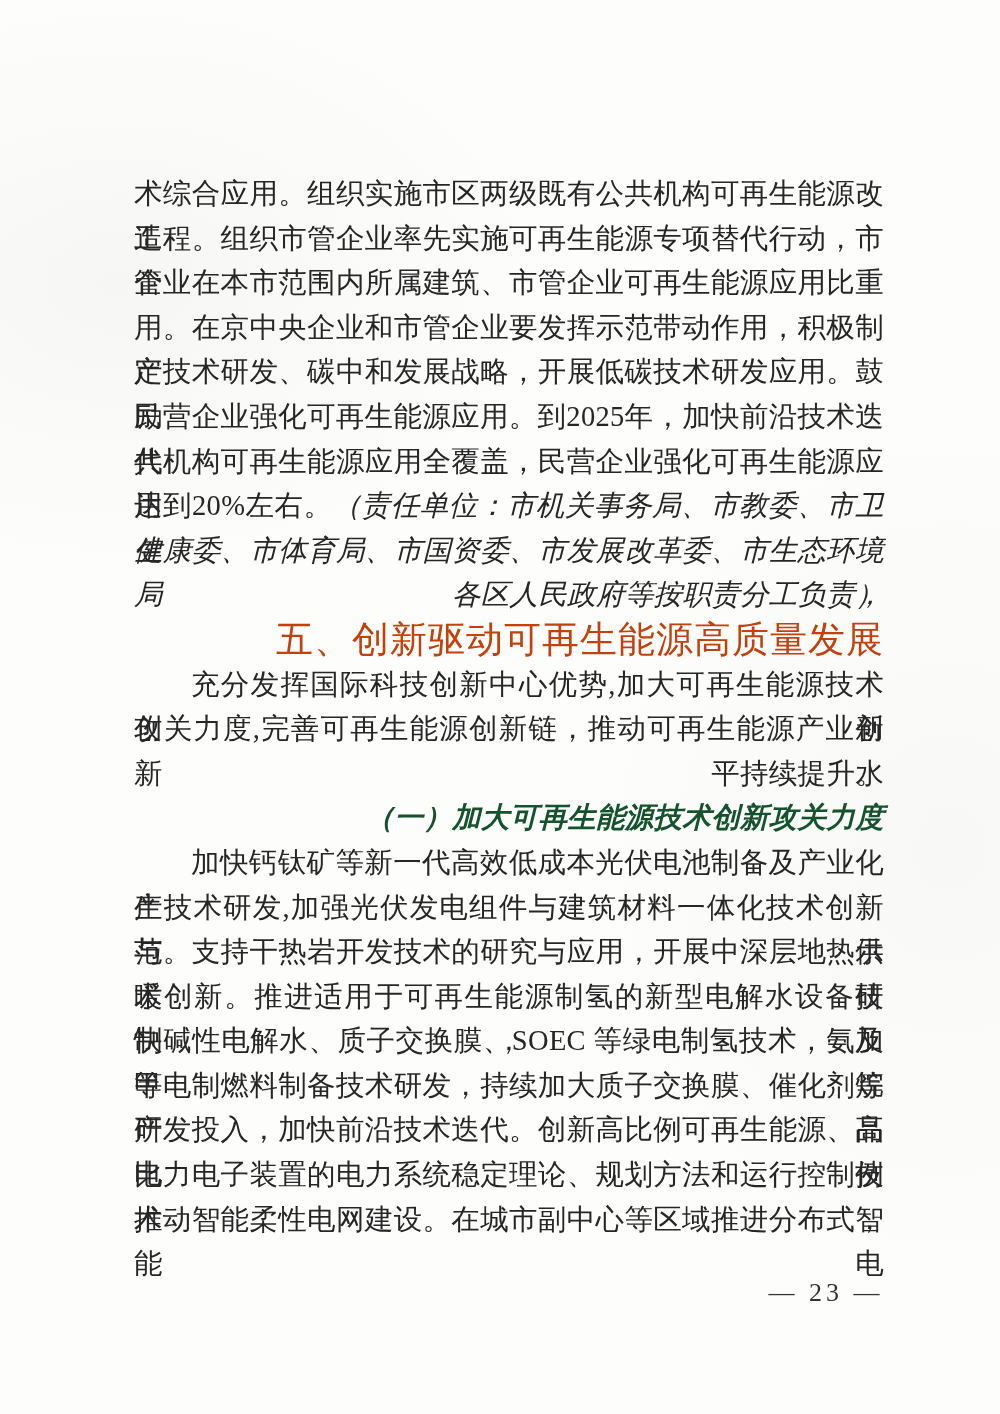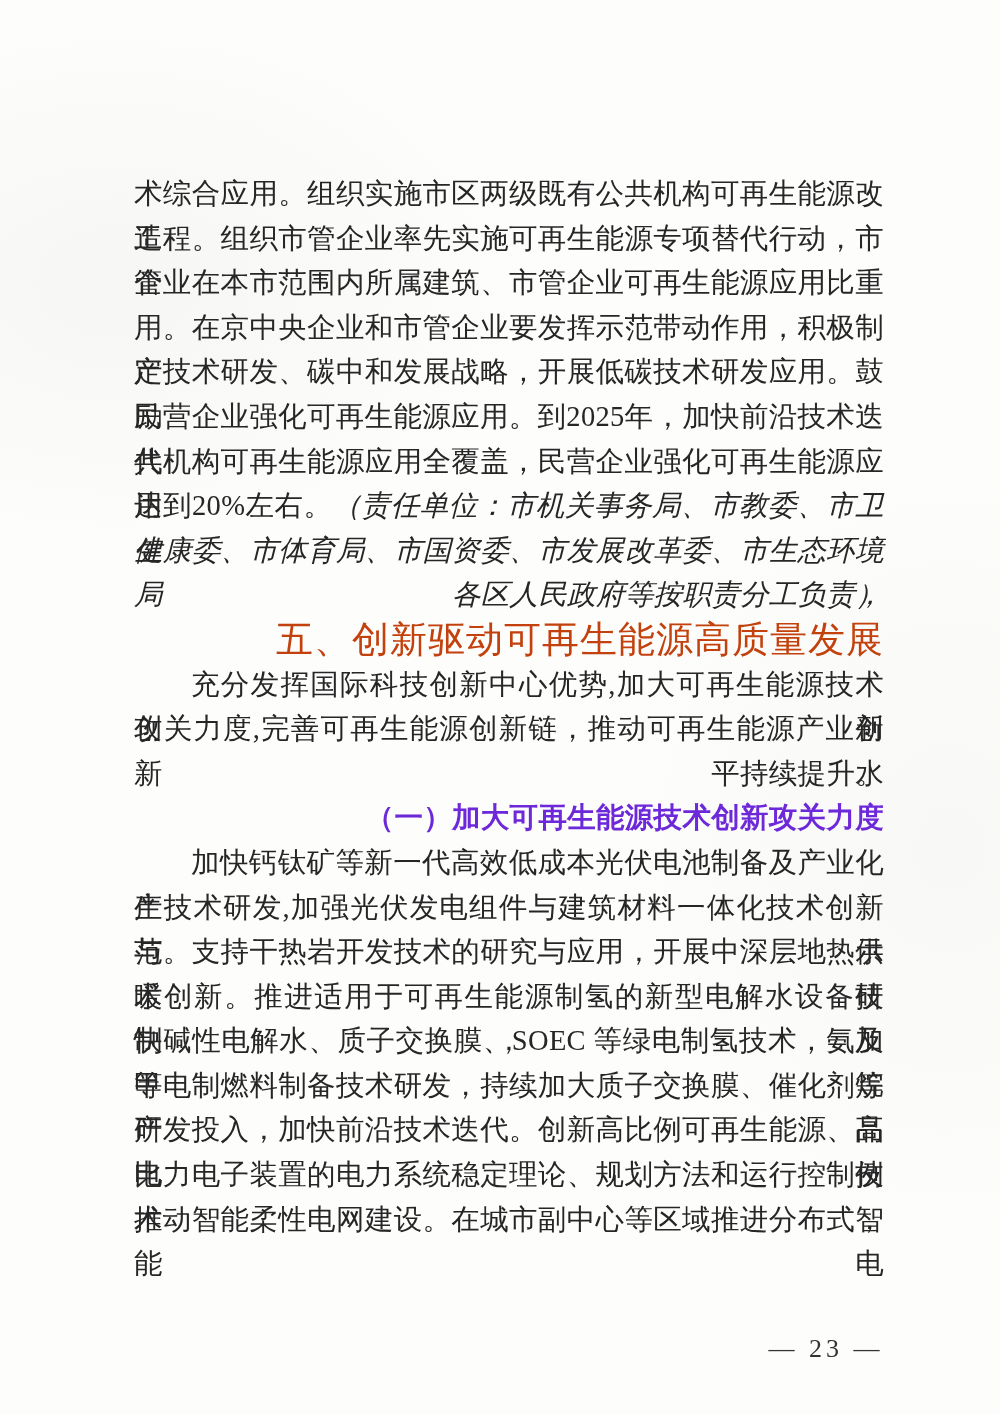--- a/index.html
+++ b/index.html
@@ -53,27 +53,28 @@
     font-style: italic;
   }
   .line.heading1 {
     font-family: "Liberation Sans", "DejaVu Sans", sans-serif;
     font-weight: 400;
     font-size: 37px;
     color: #c2410c;
     letter-spacing: 1px;
   }
   .line.heading2 {
+    font-style: italic;
     font-weight: 700;
-    color: #6d28d9;
+    color: #14532d;
   }
   .page-number {
     position: absolute;
     left: 766px;
-    top: 1332px;
+    top: 1276px;
     width: 120px;
     font-size: 26px;
     line-height: 34px;
     color: #333333;
     letter-spacing: 4px;
     text-align: center;
     white-space: nowrap;
     font-family: "Liberation Serif", "DejaVu Serif", serif;
   }
 </style>

